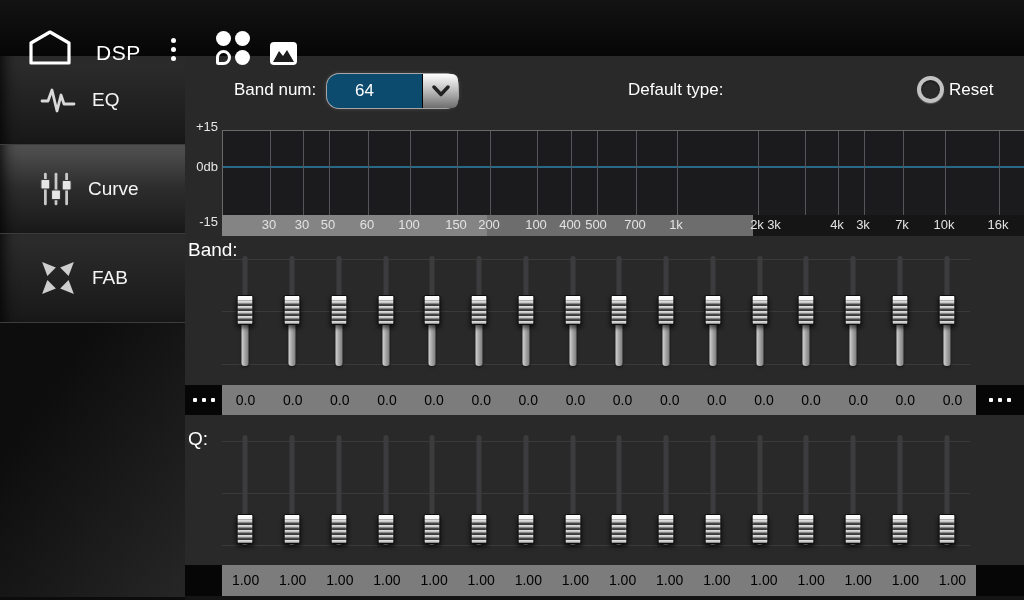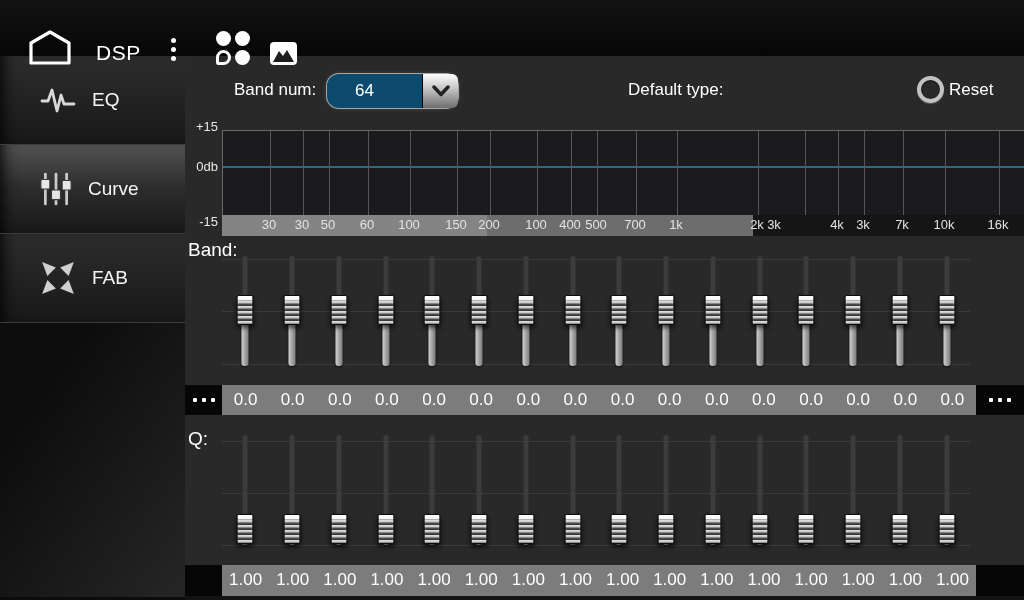--- a/index.html
+++ b/index.html
@@ -70,21 +70,21 @@
     background-image:linear-gradient(180deg,#ffffff 0px,#f4f4f4 4px,#6d6d6d 5px,rgba(0,0,0,0) 5px),
       repeating-linear-gradient(180deg,#e4e4e4 0px,#c0c0c0 2px,#4e4e4e 3px,#323232 5px);
     box-shadow:0 3px 4px rgba(0,0,0,.6), inset 0 0 2px rgba(255,255,255,.35); }
 
   
   .value-row { position:absolute; left:0; width:839px; height:30px; }
   .more-box { position:absolute; top:0; bottom:0; background:#060606; display:flex; align-items:center; justify-content:center; gap:5px; }
   .more-box.left { left:0; width:37px; } .more-box.right { left:791px; width:48px; }
   .more-box i { width:4px; height:4px; background:#fff; border-radius:1px; }
   .cells { position:absolute; left:37px; width:754px; top:0; bottom:0; background:#7c7c7c; display:flex; }
-  .cell { flex:1; text-align:center; line-height:30px; font-size:17px; color:#ffffff; }
+  .cell { flex:1; text-align:center; line-height:30px; font-size:14px; color:#000000; }
   .bottom-strip { position:absolute; left:0; top:540px; width:839px; height:4px; background:#141414; }
 </style>
 </head>
 <body>
 
 <header class="statusbar">
   <div class="sb-left">
     <span class="home-ic">
       <svg width="48" height="36" viewBox="0 0 48 36">
           <path d="M5 34 V14 L24 3 L43 14 V34 Z" fill="none" stroke="#ffffff" stroke-width="3.2" stroke-linejoin="round"></path>

